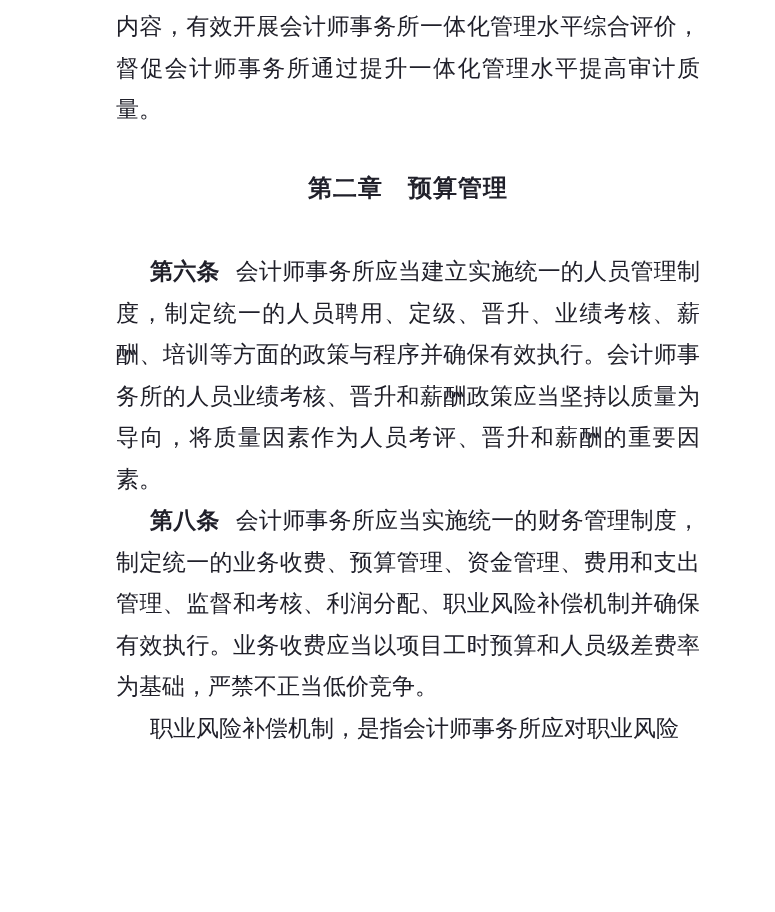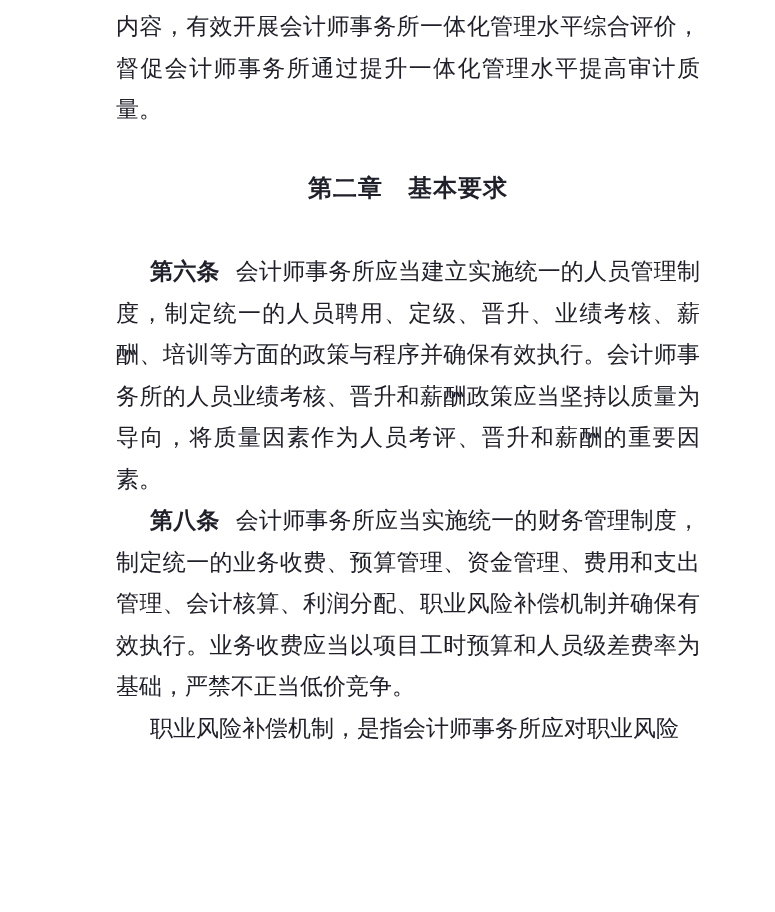--- a/index.html
+++ b/index.html
@@ -48,27 +48,27 @@
   }
 </style>
 </head>
 <body>
 
 <div class="page">
   <div class="content">
 
     <p class="para">内容，有效开展会计师事务所一体化管理水平综合评价，督促会计师事务所通过提升一体化管理水平提高审计质量。</p>
 
-    <h2 class="chapter">第二章　基本要求</h2>
+    <h2 class="chapter">第二章　预算管理</h2>
 
     <p class="para indent">
       <span class="article-label">第六条</span><span>会计师事务所应当建立实施统一的人员管理制度，制定统一的人员聘用、定级、晋升、业绩考核、薪酬、培训等方面的政策与程序并确保有效执行。会计师事务所的人员业绩考核、晋升和薪酬政策应当坚持以质量为导向，将质量因素作为人员考评、晋升和薪酬的重要因素。</span>
     </p>
 
 
     <p class="para indent">
-      <span class="article-label">第八条</span><span>会计师事务所应当实施统一的财务管理制度，制定统一的业务收费、预算管理、资金管理、费用和支出管理、会计核算、利润分配、职业风险补偿机制并确保有效执行。业务收费应当以项目工时预算和人员级差费率为基础，严禁不正当低价竞争。</span>
+      <span class="article-label">第八条</span><span>会计师事务所应当实施统一的财务管理制度，制定统一的业务收费、预算管理、资金管理、费用和支出管理、监督和考核、利润分配、职业风险补偿机制并确保有效执行。业务收费应当以项目工时预算和人员级差费率为基础，严禁不正当低价竞争。</span>
     </p>
 
     <p class="para indent">职业风险补偿机制，是指会计师事务所应对职业风险</p>
 
   </div>
 </div>
 
 </body></html>

